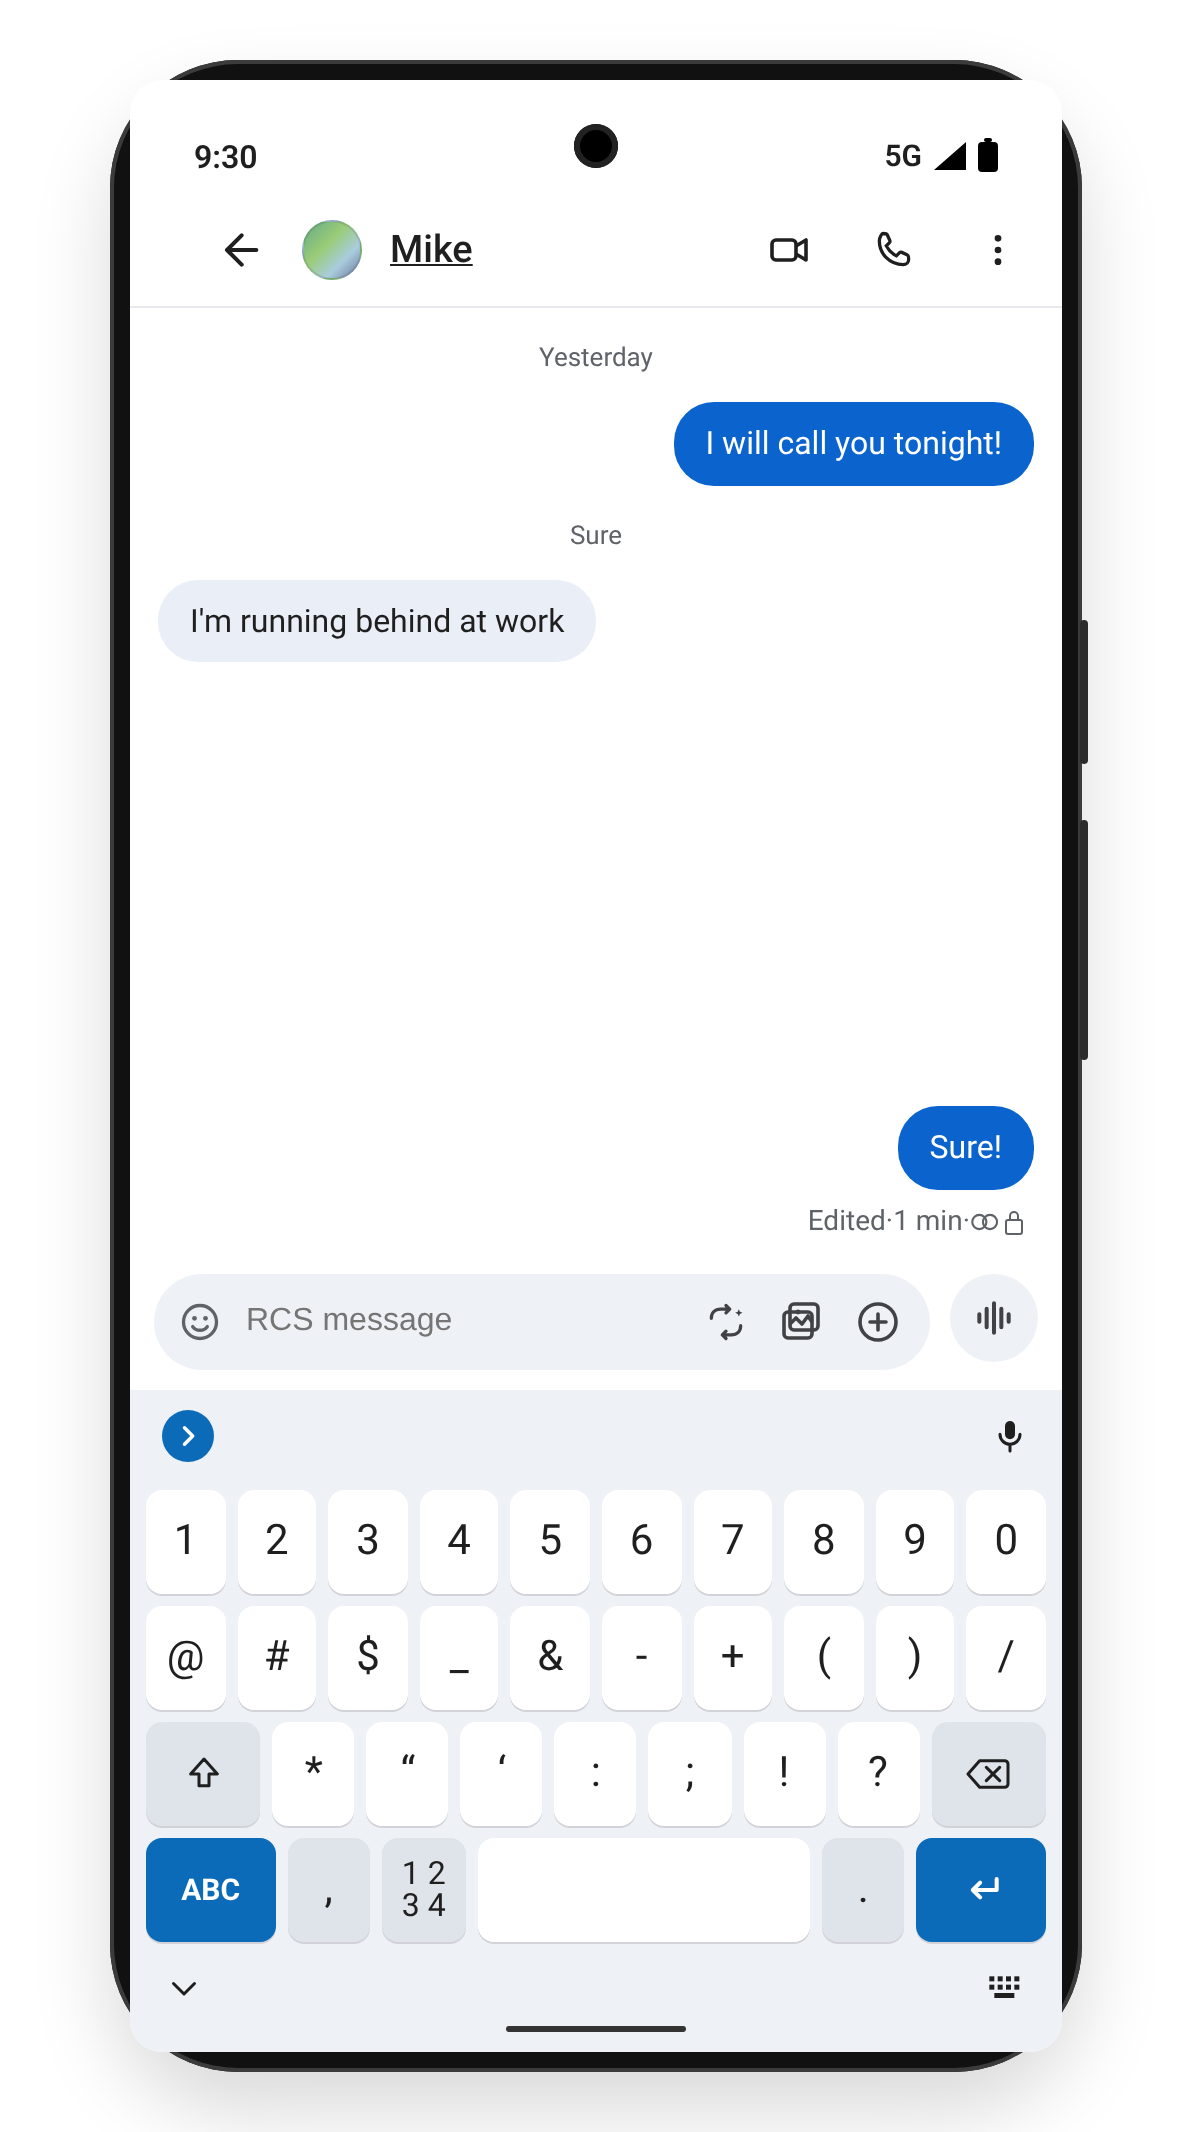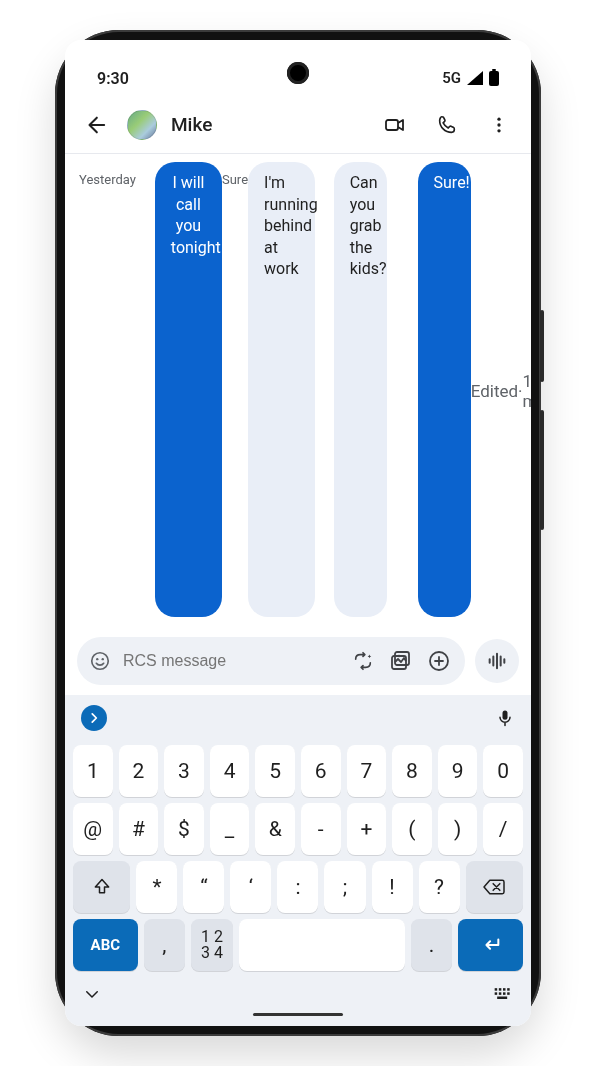--- a/index.html
+++ b/index.html
@@ -31,40 +31,41 @@
     height: 56px; display: flex; align-items: center; justify-content: space-between;
     padding: 20px 32px 0 32px; font-weight: 600; font-size: 16px;
   }
   .status-right { display: flex; align-items: center; gap: 6px; font-weight: 600; font-size: 15px; }
   .tri-signal { width: 0; height: 0; border-style: solid; border-width: 0 0 14px 16px; border-color: transparent transparent #000 transparent; }
   .battery { width: 10px; height: 15px; background: #000; border-radius: 2px; position: relative; }
   .battery::before { content:""; position:absolute; top:-2px; left:3px; width:4px; height:2px; background:#000; border-radius:1px; }
 
   
   .appbar {
-    height: 58px; display: flex; align-items: center; padding: 0 12px 0 10px; gap: 12px;
+    height: 58px; display: flex; align-items: center; padding: 0 12px 0 34px; gap: 12px;
     border-bottom: 1px solid #e7e9ee;
+    text-decoration: underline;
   }
   .icon-btn { width: 40px; height: 40px; display: flex; align-items: center; justify-content: center; border-radius: 50%; cursor:pointer; }
   .avatar { width: 30px; height: 30px; border-radius: 50%; background: linear-gradient(135deg,#6a8 0%, #9c7 40%, #acd 70%, #679 100%); border:1px solid rgba(0,0,0,.1);}
   .contact-name { font-size: 19px; font-weight: 500; flex:1; margin-left: 2px; }
   svg { display:block; }
 
   
-  .thread { flex: 1; overflow: hidden; padding: 4px 14px 10px; display: flex; }
+  .thread { flex: 1; overflow: hidden; padding: 4px 14px 10px; display: flex; flex-direction: column; }
   .sep { text-align: center; font-size: 13px; color: #5f6368; margin: 14px 0 10px; }
   .msg-row { display: flex; margin: 4px 0; }
   .msg-row.out { justify-content: flex-end; }
   .bubble { max-width: 78%; padding: 10px 16px; border-radius: 20px; font-size: 16px; line-height: 1.35; }
   .in .bubble { background: #e9eef7; color: #1f1f1f; }
   .out .bubble { background: #0b63ce; color: #fff; text-align: center; }
-  .meta { display:flex; justify-content:flex-end; align-items:center; gap:0; font-size:17px; color:#5f6368; margin: 4px 4px 2px 0; }
-
-  
-  .compose-wrap { padding: 6px 12px 10px; display:flex; gap:10px; align-items:center; }
+  .meta { display:flex; justify-content:flex-end; align-items:center; gap:0; font-size:14px; color:#5f6368; margin: 4px 4px 2px 0; }
+
+  
+  .compose-wrap { padding: 6px 12px 10px; display:flex; gap:10px; }
   .compose {
     flex:1; display:flex; align-items:center; gap:10px;
     background:#eef1f6; border-radius: 28px; height: 48px; padding: 0 8px 0 12px;
   }
   .compose-input { flex:1; font-size:16px; color:#5f6368; border:none; background:transparent; outline:none; }
   .compose-actions { display:flex; gap:2px; }
   .round-chip { width:44px; height:44px; border-radius:50%; background:#eef1f6; display:flex; align-items:center; justify-content:center; }
   .pill-icon { width:36px; height:36px; display:flex; align-items:center; justify-content:center; border-radius:50%; }
 
   
@@ -135,23 +136,20 @@
 
       <div class="msg-row out">
         <div class="bubble">I will call you tonight!</div>
       </div>
 
 
       <div class="sep">Sure</div>
 
       <div class="msg-row in">
         <div class="bubble">I'm running behind at work</div>
-      </div>
-      <div class="msg-row in">
-        <div class="bubble">Can you grab the kids?</div>
       </div>
 
       <div style="flex:1"></div>
 
       <div class="msg-row out">
         <div class="bubble">Sure!</div>
       </div>
       <div class="meta">
         <span>Edited</span>
         <span>·</span>

